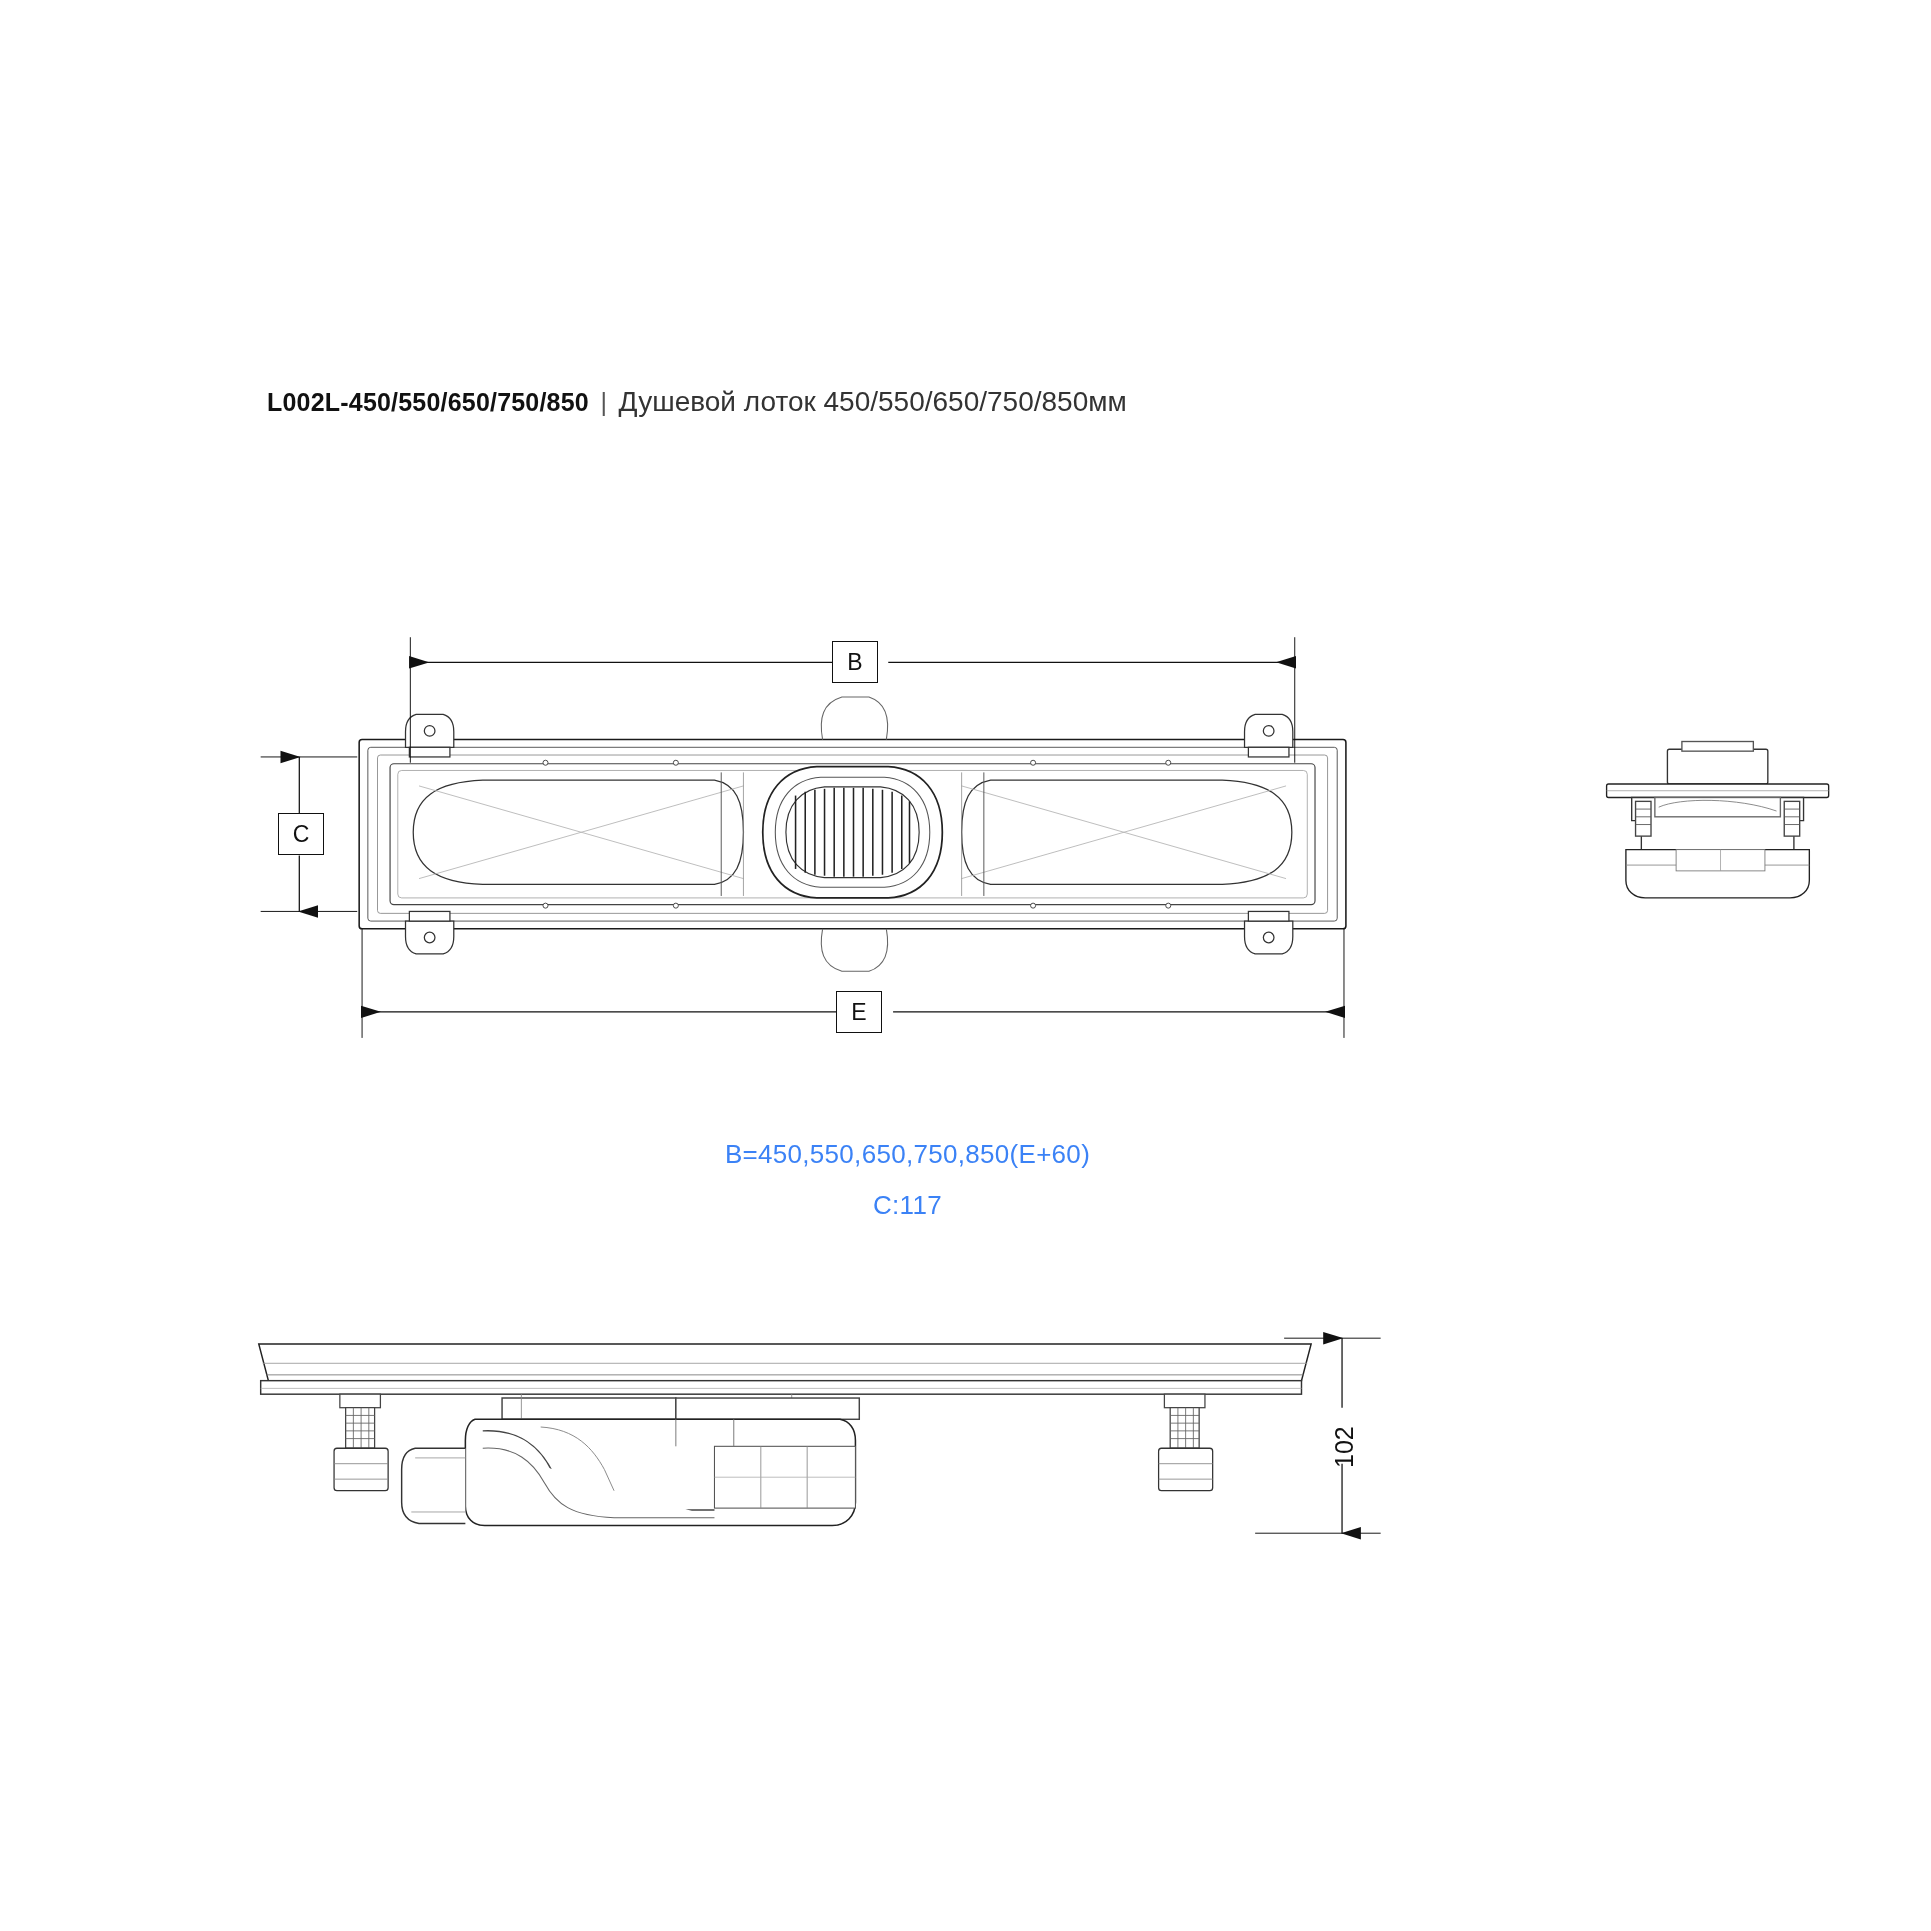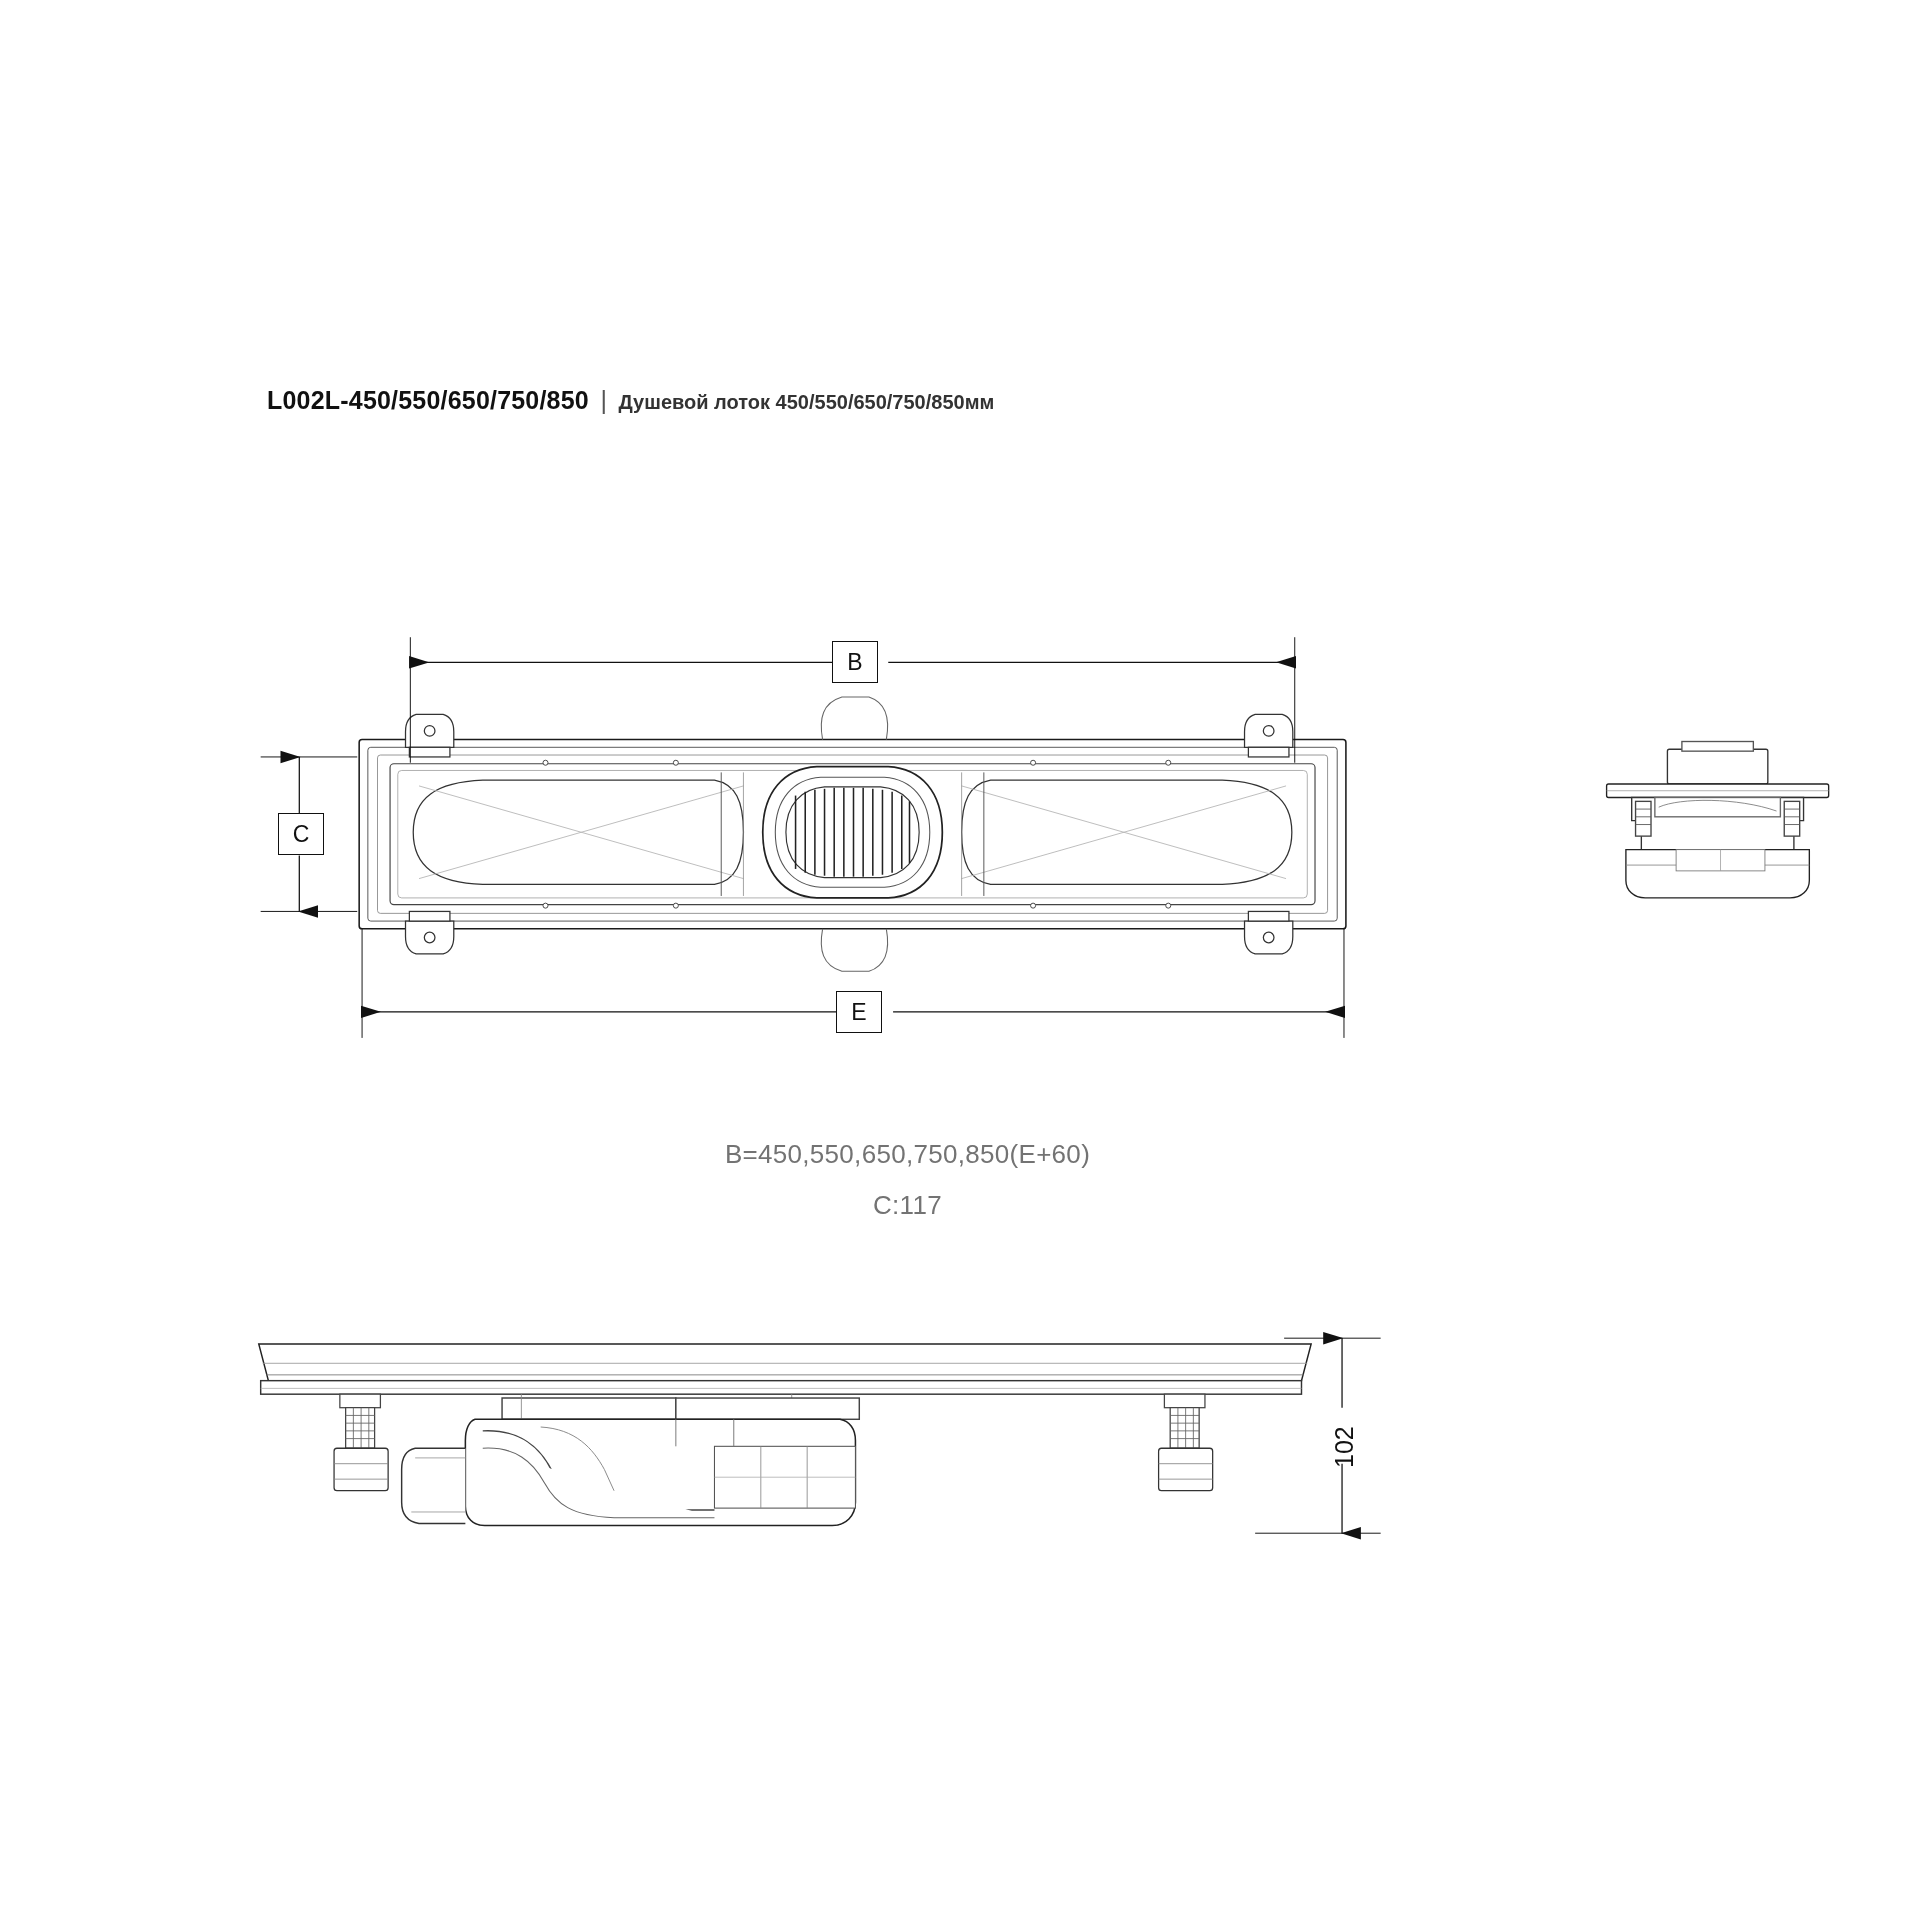--- a/index.html
+++ b/index.html
@@ -31,22 +31,22 @@
     letter-spacing: 0.2px;
     color: #111;
   }
   #title-sep {
     font-size: 25px;
     font-weight: 400;
     color: #555;
     margin: 0 11.6px;
   }
   #title-desc {
-    font-size: 20px;
-    font-weight: 700;
+    font-size: 28px;
+    font-weight: 400;
     color: #333;
   }
 
   
   .svg-layer {
     position: absolute;
     left: 0;
     top: 0;
     width: 1931px;
     height: 1931px;
@@ -63,21 +63,21 @@
     justify-content: center;
     font-size: 23px;
     color: #111;
     box-sizing: border-box;
   }
 
   
   .note {
     position: absolute;
     font-size: 26px;
-    color: #737373;
+    color: #3b82f6;
     white-space: nowrap;
     letter-spacing: 0.3px;
   }
   .note-center {
     text-align: center;
   }
 
   .vert-label {
     position: absolute;
     font-size: 25px;

